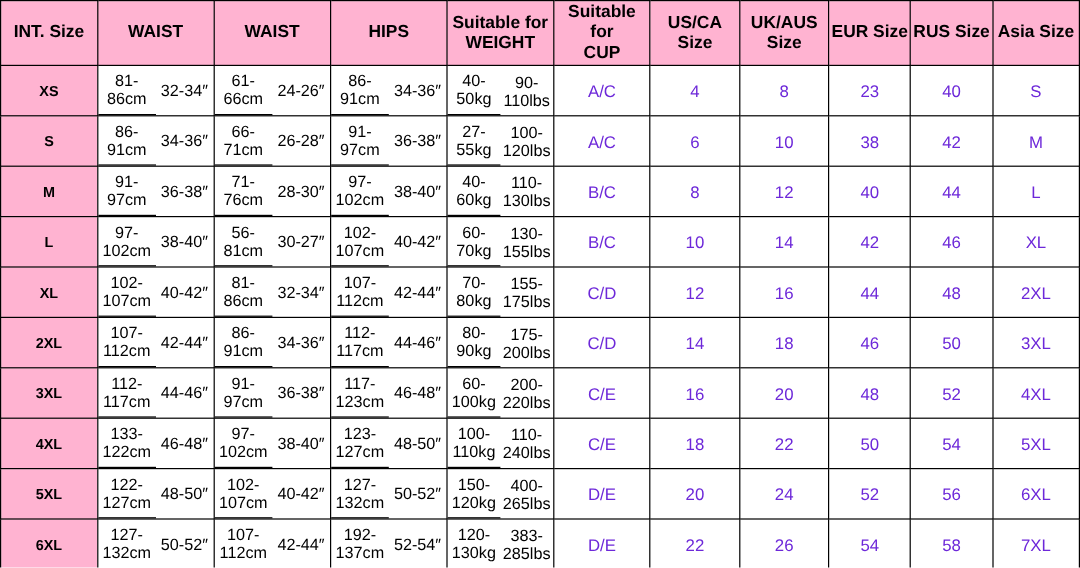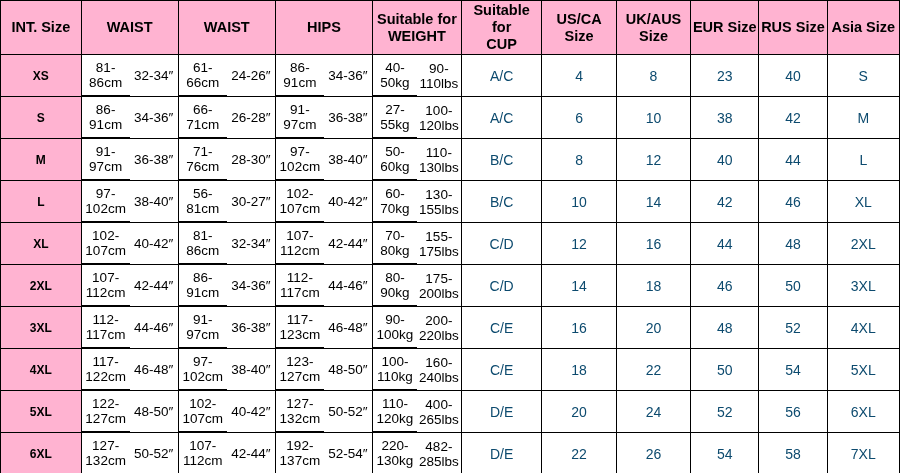--- a/index.html
+++ b/index.html
@@ -52,21 +52,21 @@
     font-weight: bold;
   }
   td.plain {
     background: #ffffff;
     font-size: 13.5px;
     color: #000000;
   }
   td.num {
     background: #ffffff;
     font-size: 14px;
-    color: #0c4a6e;
+    color: #6d28d9;
   }
   .dual {
     display: flex;
     flex-direction: row;
     height: 100%;
   }
   .dual .top,
   .dual .bot {
     flex: 1 1 50%;
     display: flex;
@@ -203,21 +203,21 @@
           </div>
         </td>
         <td class="plain">
           <div class="dual">
             <div class="top">97-102cm</div>
             <div class="bot">38-40″</div>
           </div>
         </td>
         <td class="plain">
           <div class="dual">
-            <div class="top">50-60kg</div>
+            <div class="top">40-60kg</div>
             <div class="bot">110-130lbs</div>
           </div>
         </td>
         <td class="num">B/C</td>
         <td class="num">8</td>
         <td class="num">12</td>
         <td class="num">40</td>
         <td class="num">44</td>
         <td class="num">L</td>
       </tr>
@@ -335,55 +335,55 @@
           </div>
         </td>
         <td class="plain">
           <div class="dual">
             <div class="top">117-123cm</div>
             <div class="bot">46-48″</div>
           </div>
         </td>
         <td class="plain">
           <div class="dual">
-            <div class="top">90-100kg</div>
+            <div class="top">60-100kg</div>
             <div class="bot">200-220lbs</div>
           </div>
         </td>
         <td class="num">C/E</td>
         <td class="num">16</td>
         <td class="num">20</td>
         <td class="num">48</td>
         <td class="num">52</td>
         <td class="num">4XL</td>
       </tr>
       <tr>
         <td class="int-cell">4XL</td>
         <td class="plain">
           <div class="dual">
-            <div class="top">117-122cm</div>
+            <div class="top">133-122cm</div>
             <div class="bot">46-48″</div>
           </div>
         </td>
         <td class="plain">
           <div class="dual">
             <div class="top">97-102cm</div>
             <div class="bot">38-40″</div>
           </div>
         </td>
         <td class="plain">
           <div class="dual">
             <div class="top">123-127cm</div>
             <div class="bot">48-50″</div>
           </div>
         </td>
         <td class="plain">
           <div class="dual">
             <div class="top">100-110kg</div>
-            <div class="bot">160-240lbs</div>
+            <div class="bot">110-240lbs</div>
           </div>
         </td>
         <td class="num">C/E</td>
         <td class="num">18</td>
         <td class="num">22</td>
         <td class="num">50</td>
         <td class="num">54</td>
         <td class="num">5XL</td>
       </tr>
       <tr>
@@ -401,21 +401,21 @@
           </div>
         </td>
         <td class="plain">
           <div class="dual">
             <div class="top">127-132cm</div>
             <div class="bot">50-52″</div>
           </div>
         </td>
         <td class="plain">
           <div class="dual">
-            <div class="top">110-120kg</div>
+            <div class="top">150-120kg</div>
             <div class="bot">400-265lbs</div>
           </div>
         </td>
         <td class="num">D/E</td>
         <td class="num">20</td>
         <td class="num">24</td>
         <td class="num">52</td>
         <td class="num">56</td>
         <td class="num">6XL</td>
       </tr>
@@ -434,22 +434,22 @@
           </div>
         </td>
         <td class="plain">
           <div class="dual">
             <div class="top">192-137cm</div>
             <div class="bot">52-54″</div>
           </div>
         </td>
         <td class="plain">
           <div class="dual">
-            <div class="top">220-130kg</div>
-            <div class="bot">482-285lbs</div>
+            <div class="top">120-130kg</div>
+            <div class="bot">383-285lbs</div>
           </div>
         </td>
         <td class="num">D/E</td>
         <td class="num">22</td>
         <td class="num">26</td>
         <td class="num">54</td>
         <td class="num">58</td>
         <td class="num">7XL</td>
       </tr>
     </tbody>

